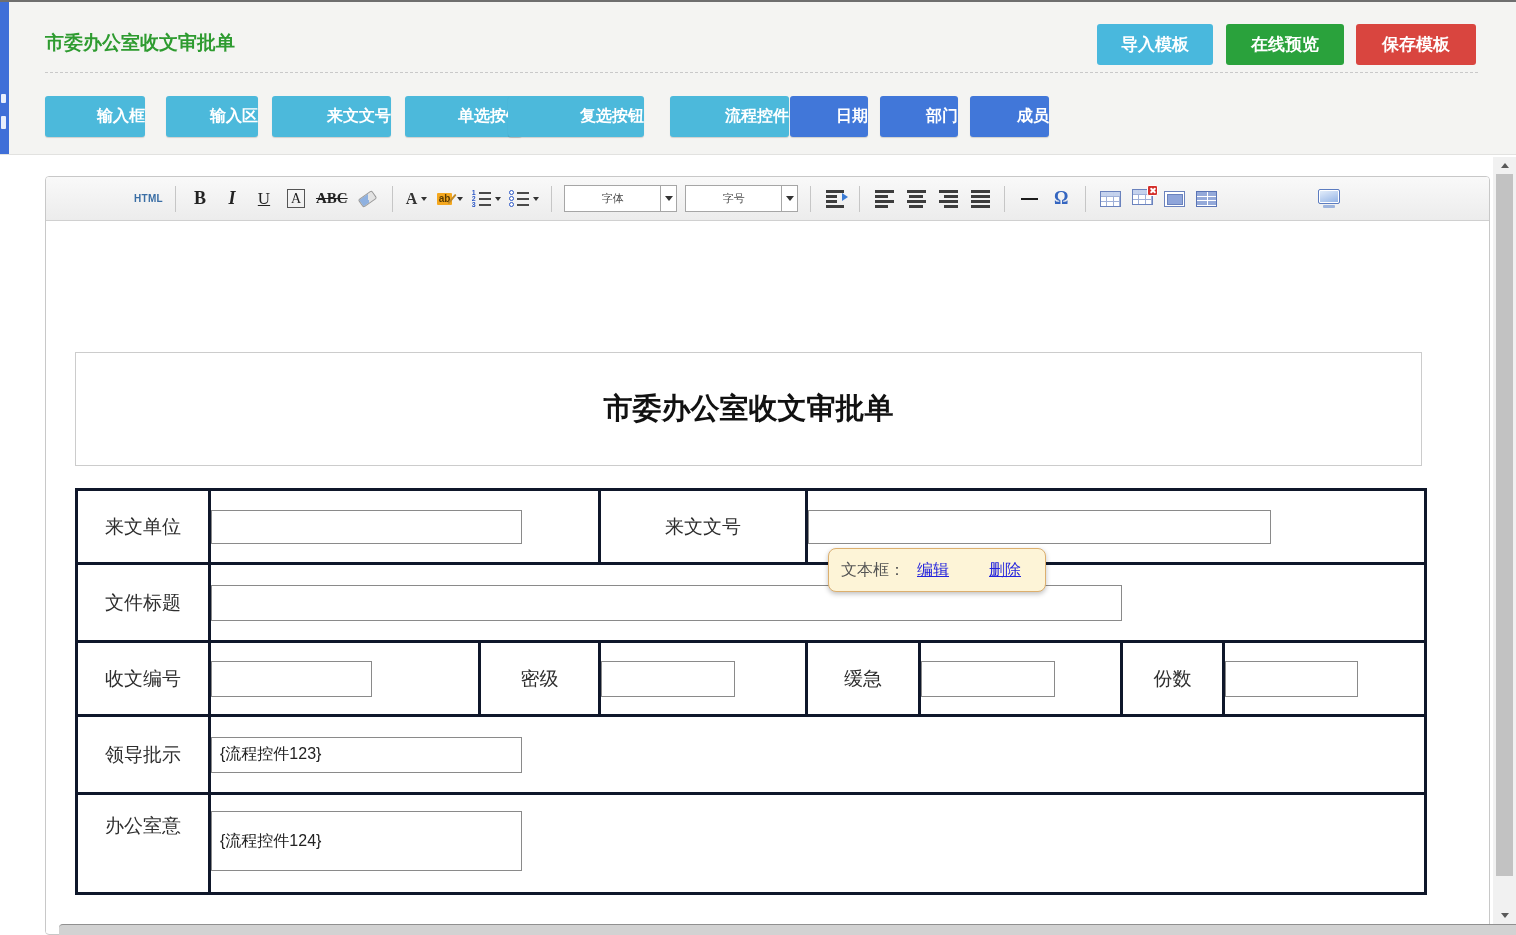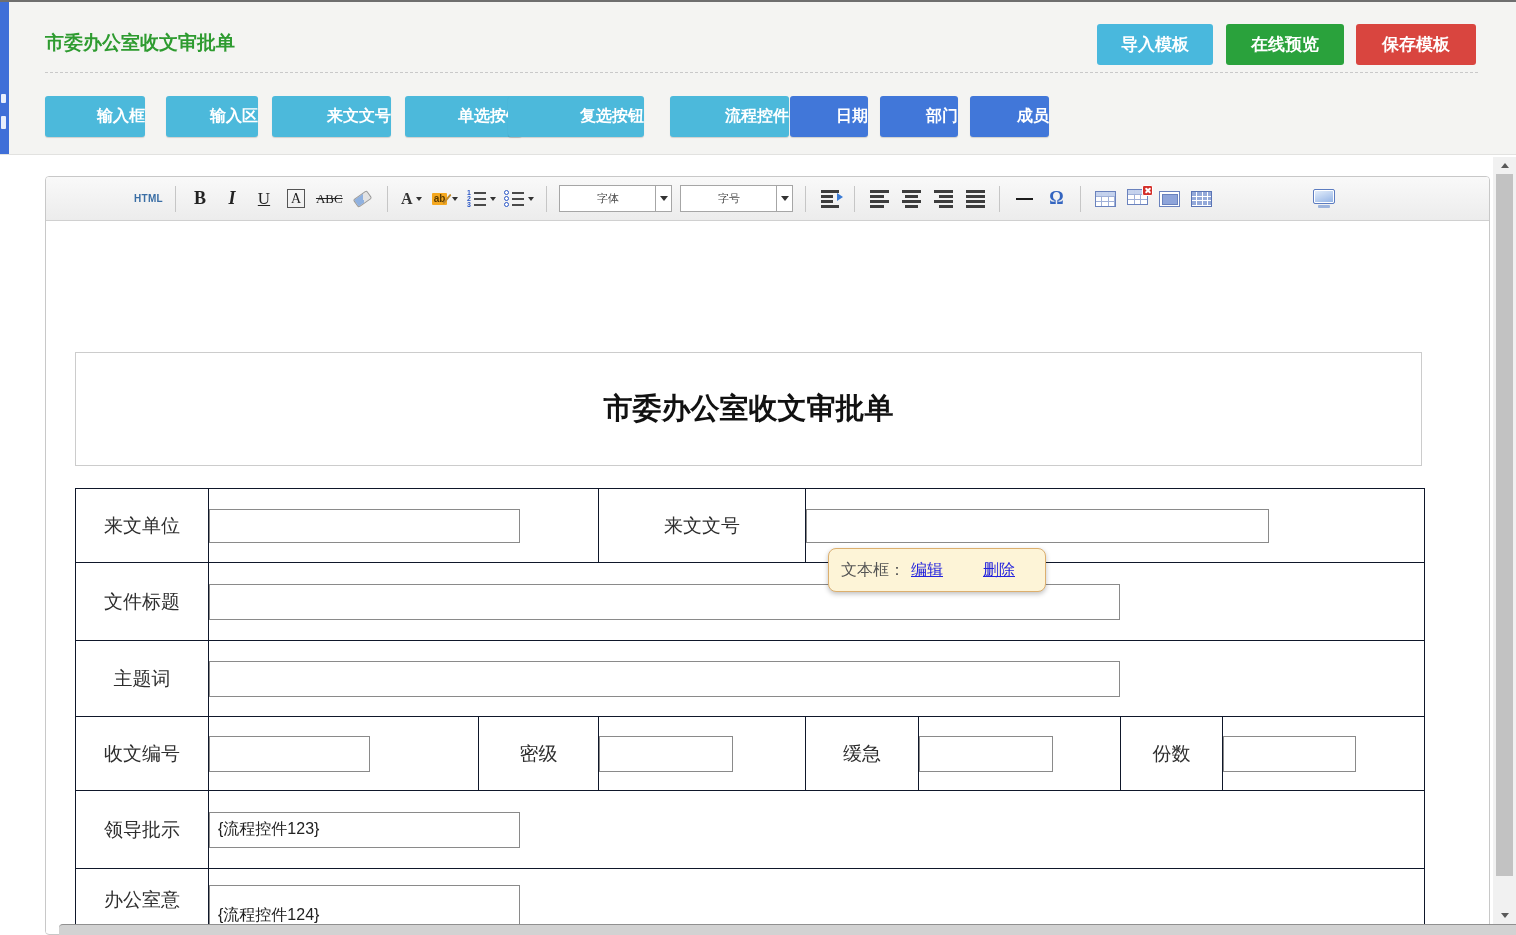--- a/index.html
+++ b/index.html
@@ -42,21 +42,21 @@
              background:linear-gradient(#f9f9f9,#ececec); border-bottom:1px solid #d0d0d0; }
   .sep { width:1px; height:26px; background:#c6c6c6; margin:0 4px; flex:none; }
   .tbtn { display:inline-flex; align-items:center; justify-content:center; height:30px; min-width:24px;
           cursor:pointer; flex:none; color:#222; }
   .tb-html { font-size:10px; font-weight:bold; color:#3a6ea5; letter-spacing:.3px; }
   .tb-b { font-family:"Liberation Serif",serif; font-weight:bold; font-size:18px; }
   .tb-i { font-family:"Liberation Serif",serif; font-style:italic; font-size:18px; font-weight:600; }
   .tb-u { font-family:"Liberation Serif",serif; font-size:17px; text-decoration:underline; }
   .tb-boxa { font-family:"Liberation Serif",serif; font-size:14px; border:1px solid #555; padding:0 3px;
              line-height:1.25; min-width:0; height:auto; }
-  .tb-strike { font-family:"Liberation Serif",serif; font-size:13px; font-weight:normal; text-decoration:line-through; }
+  .tb-strike { font-family:"Liberation Serif",serif; font-size:15px; font-weight:bold; text-decoration:line-through; }
   .eraser { display:inline-block; width:17px; height:10px; border:1px solid #999; border-radius:2px;
             transform:rotate(-35deg); background:linear-gradient(115deg,#8fb1e0 55%,#e3e3e3 55%); }
   .fc { font-family:"Liberation Serif",serif; font-weight:bold; font-size:16px; color:#333; line-height:1; }
   .hl { display:inline-block; background:#f5a81f; color:#5a3b00; font-size:10px; font-weight:bold;
         padding:1px 2px; line-height:1; border-radius:1px; }
   .pen { display:inline-block; width:2px; height:12px; background:#c08a2a; transform:rotate(40deg);
          margin-left:-1px; border-radius:1px; }
   .tri-down { width:0; height:0; border-left:4px solid transparent; border-right:4px solid transparent;
               border-top:5px solid #333; display:inline-block; }
   .tri-down.sm { border-left-width:3px; border-right-width:3px; border-top-width:4px; margin-left:4px; }
@@ -106,39 +106,39 @@
   .monitor { display:inline-flex; flex-direction:column; align-items:center; margin-left:92px; }
   .monitor .scr { display:block; width:22px; height:15px; border:1px solid #5c7cc0; border-radius:2px;
                   background:linear-gradient(160deg,#e8f1fc,#8fb0e4); box-shadow:inset 0 0 0 1px #fff; }
   .monitor .stand { display:block; width:12px; height:3px; background:#9db4dd; margin-top:1px; border-radius:1px; }
 
   
   .doc { position:relative; height:712px; background:#fff; overflow:hidden; }
   .doc-title { position:absolute; left:29px; top:131px; width:1347px; height:114px; border:1px solid #ccc;
                display:flex; align-items:center; justify-content:center; font-size:29px; font-weight:bold; color:#111; }
   .form-table { position:absolute; left:29px; top:267px; width:1349px; border-collapse:collapse; table-layout:fixed; }
-  .form-table td { border:1px solid #0f172a; padding:0; }
+  .form-table td { border:3px solid #0f172a; padding:0; }
   .lbl { font-size:19px; color:#2e2e2e; text-align:center; }
   .inp { padding-left:16px; }
   .pl22 { padding-left:22px; } .pl13 { padding-left:13px; } .pl15 { padding-left:15px; }
   .ctl { border:1px solid #8a8a8a; height:34px; font-size:16px; color:#222; padding:0 8px;
          background:#fff; font-family:inherit; display:block; }
   .h36 { height:36px; }
   .w311{width:311px}.w463{width:463px}.w911{width:911px}.w161{width:161px}.w134{width:134px}.w133{width:133px}
   .r1{height:74px}.r2{height:78px}.r3{height:76px}.r4{height:74px}.r5{height:78px}.r6{height:100px}
   .r6 td { vertical-align:top; }
   .r6 .lbl { padding-top:18px; }
   .r6 .ctl { margin-top:16px; height:60px; }
 
   
   .tooltip { position:absolute; left:828px; top:548px; width:218px; height:44px; background:#fdf4d7;
              border:1px solid #dcaf6e; border-radius:8px; box-shadow:0 2px 5px rgba(0,0,0,.25);
              display:flex; align-items:center; padding:0 12px; z-index:40; font-size:16px; }
   .tt-label { color:#555; }
-  .tt-link { color:#2323dd; text-decoration:underline; margin-left:6px; cursor:pointer; }
+  .tt-link { color:#2323dd; text-decoration:underline; margin-left:12px; cursor:pointer; }
   .tt-link.del { margin-left:40px; }
 
   
   .vscroll { position:absolute; left:1493px; top:157px; width:23px; height:767px; background:#f1f1f1; z-index:30; }
   .sc-btn { position:absolute; left:0; width:23px; height:17px; display:flex; align-items:center; justify-content:center; cursor:pointer; }
   .sc-btn.up { top:0; } .sc-btn.down { bottom:0; }
   .sc-thumb { position:absolute; left:3px; top:17px; width:17px; height:702px; background:#c2c2c2; cursor:pointer; }
 </style>
 </head>
 <body>
@@ -332,26 +332,20 @@
           <td class="inp pl22" colspan="4">
                 <input class="ctl w463" style="">
               </td>
         </tr>
         <tr class="r2">
           <td class="lbl">文件标题</td>
           <td class="inp" colspan="7">
                 <input class="ctl h36 w911" style="">
               </td>
         </tr>
-        <tr class="r3">
-          <td class="lbl">主题词</td>
-          <td class="inp" colspan="7">
-                <input class="ctl h36 w911" style="">
-              </td>
-        </tr>
         <tr class="r4">
           <td class="lbl">收文编号</td>
           <td class="inp">
                 <input class="ctl h36 w161" style="">
               </td>
           <td class="lbl">密级</td>
           <td class="inp pl13">
                 <input class="ctl h36 w134" style="">
               </td>
           <td class="lbl">缓急</td>

